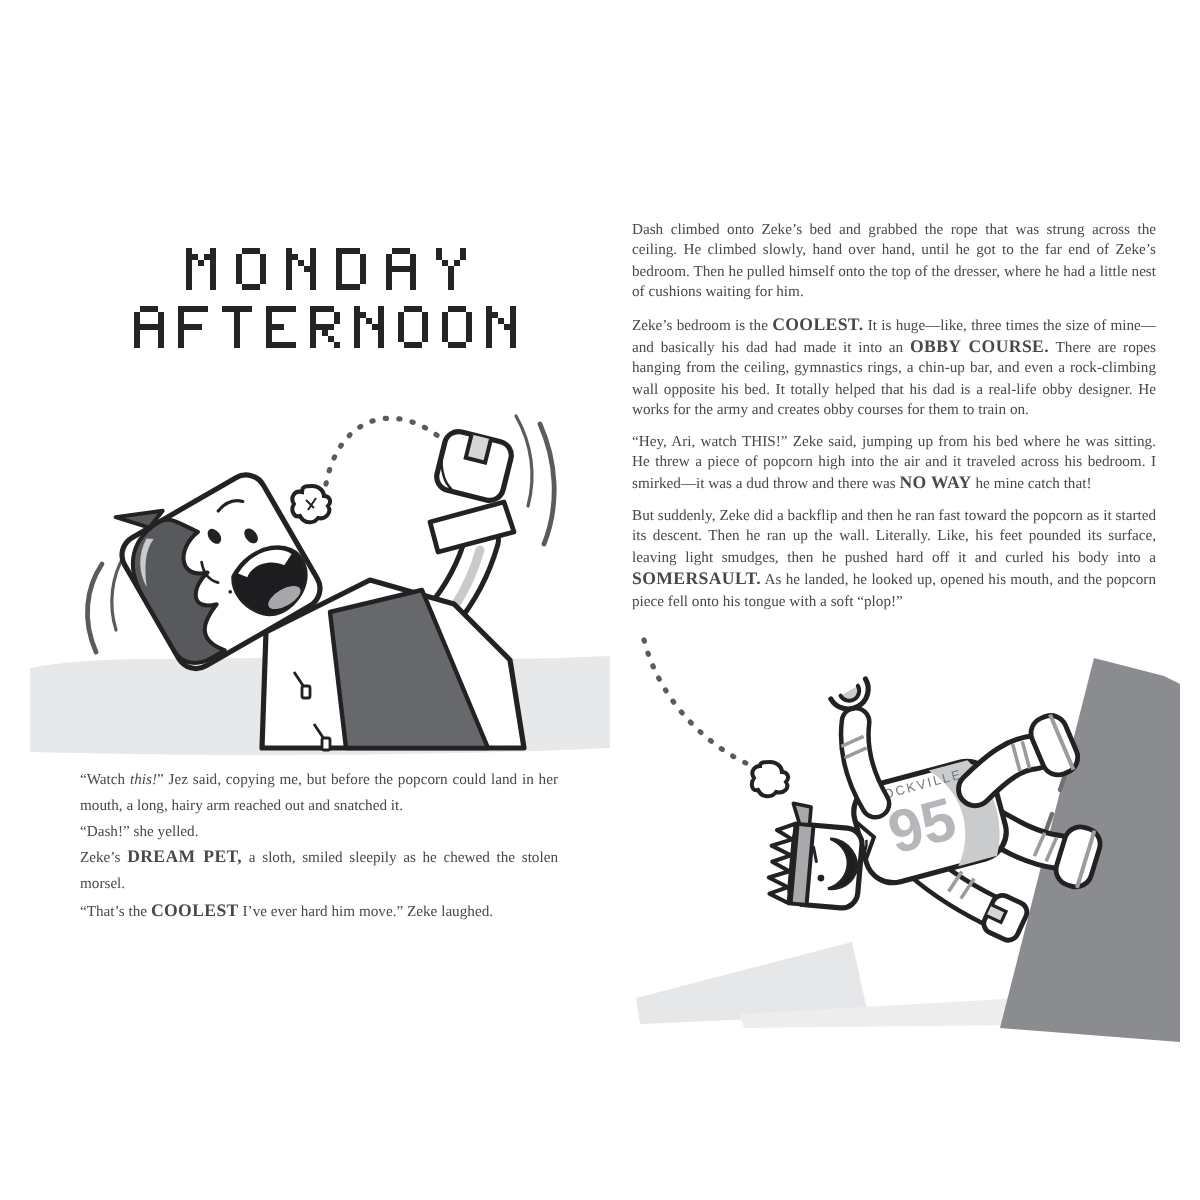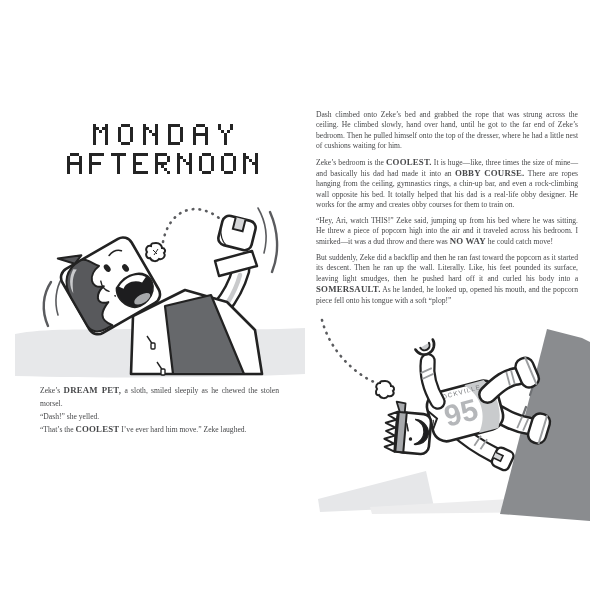--- a/index.html
+++ b/index.html
@@ -369,32 +369,33 @@
           <g>
             <path d="M4,6 C20,-4 40,4 38,18 C36,32 16,38 8,30 C0,22 0,12 4,6 Z" fill="#1d1d1f" stroke="#222" stroke-width="1.6"></path>
             <path d="M7,6 C18,0 31,3 35,11 L29,14 C24,7 14,6 10,10 Z" fill="#ffffff"></path>
             <ellipse cx="21" cy="28" rx="9" ry="4.2" fill="#a6a8ab"></ellipse>
           </g>
         </g>
       </g>
     </svg>
 
     <div id="left-story-text" class="text-col">
+        <p><span>“Watch </span><span class="seg-i">this!</span><span>” Jez said, copying me, but before the popcorn could land in her mouth, a long, hairy arm reached out and snatched it.</span></p>
+        <p><span>“Dash!” she yelled.</span></p>
         <p><span>Zeke’s </span><span class="seg-b">DREAM PET,</span><span> a sloth, smiled sleepily as he chewed the stolen morsel.</span></p>
-        <p><span>“Dash!” she yelled.</span></p>
         <p><span>“That’s the </span><span class="seg-b">COOLEST</span><span> I’ve ever hard him move.” Zeke laughed.</span></p>
       </div>
   </div>
 
   <div>
 
     <div id="right-story-text" class="text-col">
         <p><span>Dash climbed onto Zeke’s bed and grabbed the rope that was strung across the ceiling. He climbed slowly, hand over hand, until he got to the far end of Zeke’s bedroom. Then he pulled himself onto the top of the dresser, where he had a little nest of cushions waiting for him.</span></p>
         <p><span>Zeke’s bedroom is the </span><span class="seg-b">COOLEST.</span><span> It is huge—like, three times the size of mine—and basically his dad had made it into an </span><span class="seg-b">OBBY COURSE.</span><span> There are ropes hanging from the ceiling, gymnastics rings, a chin-up bar, and even a rock-climbing wall opposite his bed. It totally helped that his dad is a real-life obby designer. He works for the army and creates obby courses for them to train on.</span></p>
-        <p><span>“Hey, Ari, watch THIS!” Zeke said, jumping up from his bed where he was sitting. He threw a piece of popcorn high into the air and it traveled across his bedroom. I smirked—it was a dud throw and there was </span><span class="seg-b">NO WAY</span><span> he could catch move!</span></p>
+        <p><span>“Hey, Ari, watch THIS!” Zeke said, jumping up from his bed where he was sitting. He threw a piece of popcorn high into the air and it traveled across his bedroom. I smirked—it was a dud throw and there was </span><span class="seg-b">NO WAY</span><span> he mine catch that!</span></p>
         <p><span>But suddenly, Zeke did a backflip and then he ran fast toward the popcorn as it started its descent. Then he ran up the wall. Literally. Like, his feet pounded its surface, leaving light smudges, then he pushed hard off it and curled his body into a </span><span class="seg-b">SOMERSAULT.</span><span> As he landed, he looked up, opened his mouth, and the popcorn piece fell onto his tongue with a soft “plop!”</span></p>
       </div>
 
     <svg id="right-illustration" viewBox="0 0 280 210">
 
       <g>
         <path d="M8,184 L116,156 L124,192 L10,197 Z" fill="#e6e7e9"></path>
         <path d="M60,192 L236,182 L238,197 L62,199 Z" fill="#ededee"></path>
       </g>
 

